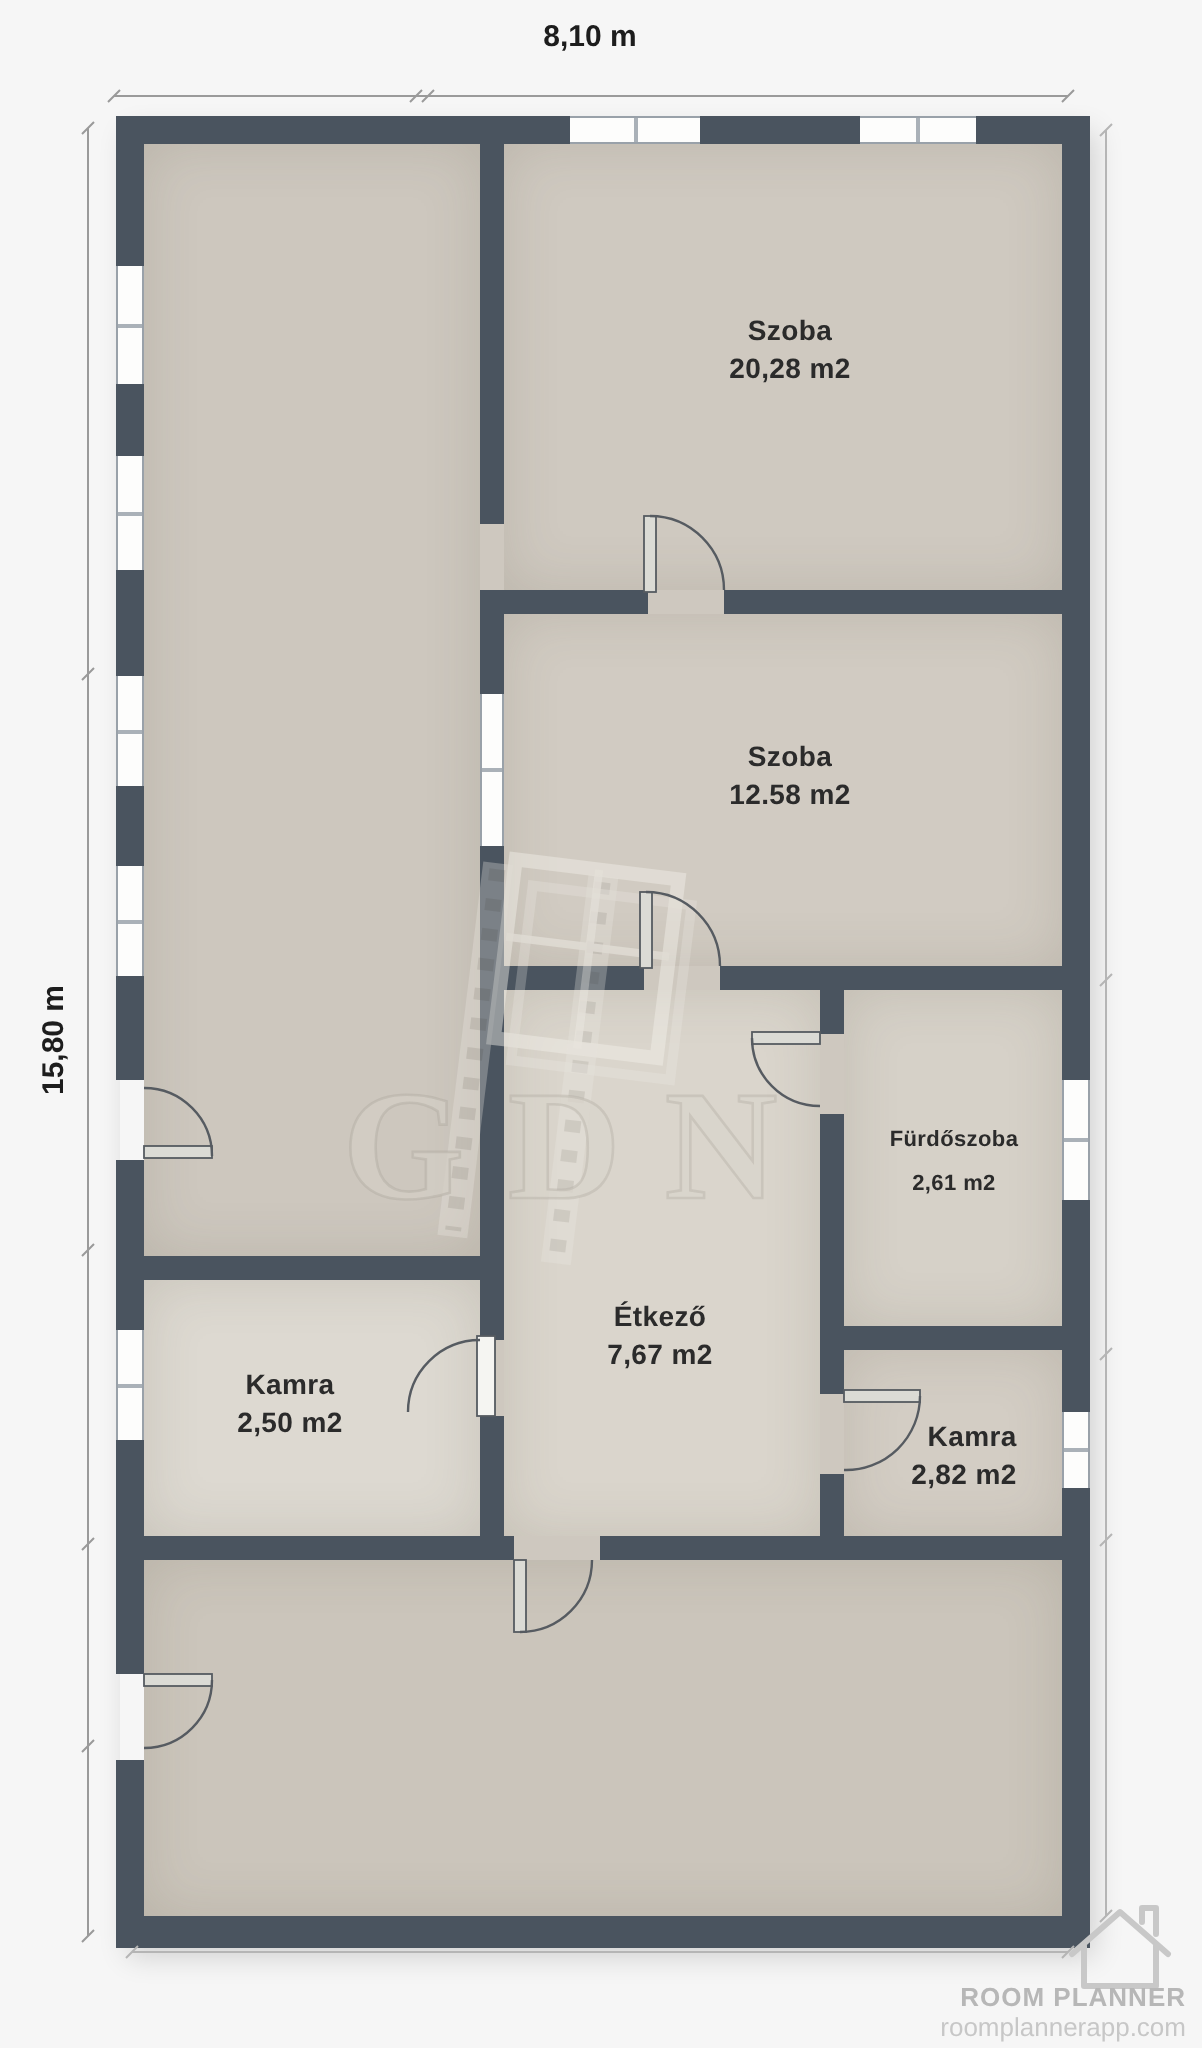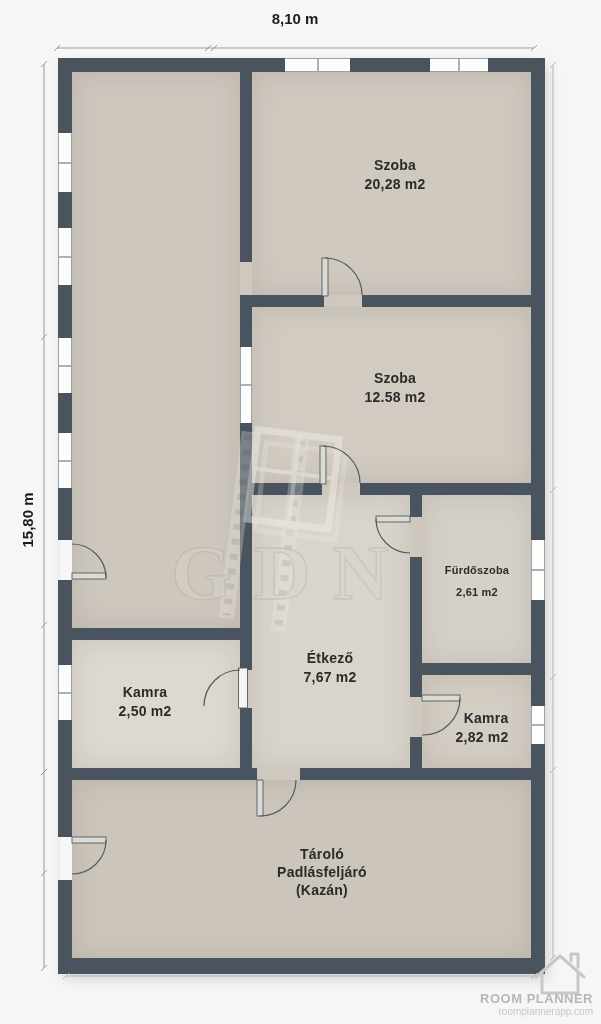--- a/index.html
+++ b/index.html
@@ -25,21 +25,21 @@
   .room-label{position:absolute;transform:translateX(-50%);text-align:center;
     font-size:14px;font-weight:700;color:var(--label-text,#2b2b2b);
     line-height:19px;letter-spacing:.2px;white-space:nowrap;}
   .room-label.big{font-size:11px;line-height:22px;}
   .room-label.triple{line-height:18px;}
   .dim-label{position:absolute;font-size:15px;font-weight:700;color:#1d1d1d;white-space:nowrap;}
   #dim-top-label{left:295px;top:10px;transform:translateX(-50%);}
   #dim-left-label{left:27px;top:520px;transform:translate(-50%,-50%) rotate(-90deg);}
   .brand{position:absolute;right:8px;text-align:left;}
   #brand-name{top:991px;font-size:13px;font-weight:700;letter-spacing:.5px;color:var(--logo-text,#b7b7b7);}
-  #brand-url{top:1006px;font-size:10px;color:#c7c7c7;}
+  #brand-url{top:1006px;font-size:13px;color:#c7c7c7;}
 </style>
 </head>
 <body>
 
 <div class="stage">
 
   <div class="plan-shadow"></div>
   <div class="floor-base"></div>
 
   <div class="room" style="left:252px;top:72px;width:279px;height:223px;background:#cfc9c0;"></div>
@@ -188,25 +188,20 @@
     <div>7,67 m2</div>
   </div>
   <div class="room-label" style="left:145px;top:683px;">
     <div>Kamra</div>
     <div>2,50 m2</div>
   </div>
   <div class="room-label" style="left:482px;top:709px;text-align:right;">
     <div>Kamra</div>
     <div>2,82 m2</div>
   </div>
-  <div class="room-label triple" style="left:322px;top:845px;">
-    <div>Tároló</div>
-    <div>Padlásfeljáró</div>
-    <div>(Kazán)</div>
-  </div>
 
   <div class="dim-label" id="dim-top-label">8,10 m</div>
   <div class="dim-label" id="dim-left-label">15,80 m</div>
 
   <div class="brand" id="brand-name">ROOM PLANNER</div>
   <div class="brand" id="brand-url">roomplannerapp.com</div>
 
 </div>
 
 </body></html>

